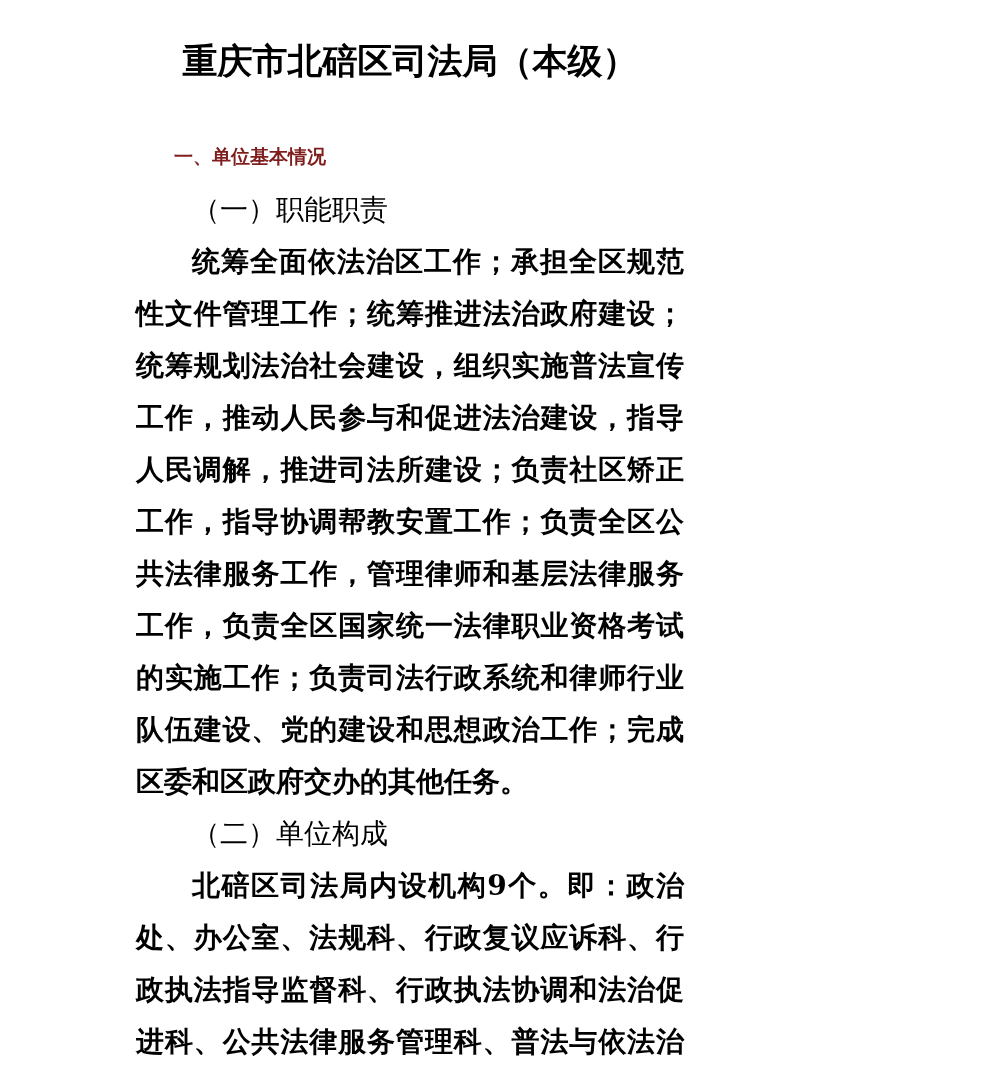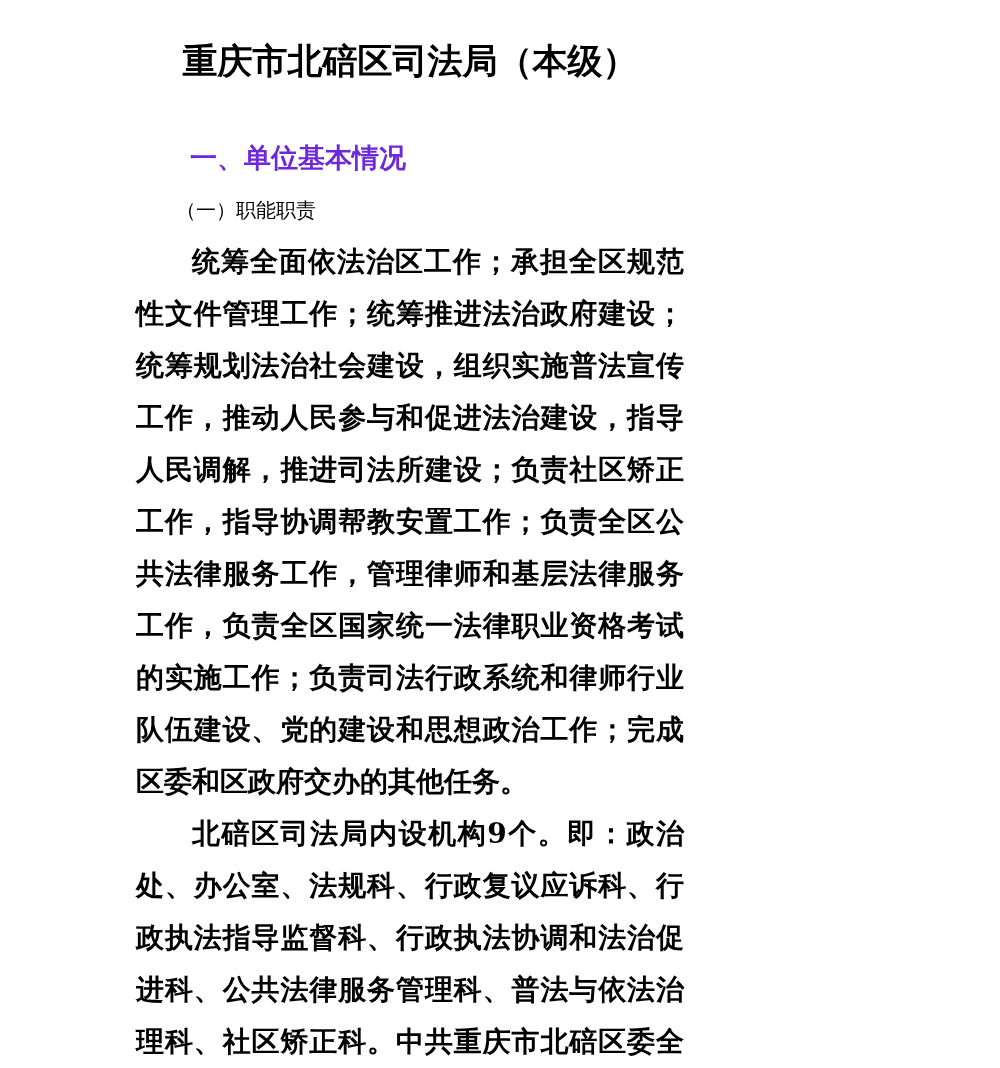--- a/index.html
+++ b/index.html
@@ -24,32 +24,32 @@
     font-size: 35px;
     line-height: 55px;
     color: #000000;
   }
   .doc-title .title-line {
     display: block;
     white-space: nowrap;
   }
   .section-heading {
     margin: 44px 0 0 0;
-    font-family: Liberation Sans, sans-serif;
+    font-family: Liberation Mono, monospace;
     font-weight: bold;
-    font-size: 27px;
+    font-size: 19px;
     line-height: 52px;
     text-indent: 2em;
-    color: #6d28d9;
+    color: #7f1d1d;
   }
   .sub-heading {
     margin: 0;
     font-family: Liberation Serif, serif;
     font-weight: normal;
-    font-size: 20px;
+    font-size: 28px;
     line-height: 52px;
     text-indent: 2em;
     color: #000000;
   }
   .body-para {
     margin: 0;
     font-family: "DejaVu Serif", "Liberation Serif", serif;
     font-weight: bold;
     font-size: 28px;
     line-height: 52px;
@@ -68,16 +68,17 @@
   <h1 class="doc-title">
     <span class="title-line">重庆市北碚区司法局（本级）</span>
   </h1>
 
   <h2 class="section-heading">一、单位基本情况</h2>
 
   <h3 class="sub-heading">（一）职能职责</h3>
 
   <p class="body-para">统筹全面依法治区工作；承担全区规范性文件管理工作；统筹推进法治政府建设；统筹规划法治社会建设，组织实施普法宣传工作，推动人民参与和促进法治建设，指导人民调解，推进司法所建设；负责社区矫正工作，指导协调帮教安置工作；负责全区公共法律服务工作，管理律师和基层法律服务工作，负责全区国家统一法律职业资格考试的实施工作；负责司法行政系统和律师行业队伍建设、党的建设和思想政治工作；完成区委和区政府交办的其他任务。</p>
 
+  <h3 class="sub-heading">（二）单位构成</h3>
 
   <p class="body-para">北碚区司法局内设机构9个。即：政治处、办公室、法规科、行政复议应诉科、行政执法指导监督科、行政执法协调和法治促进科、公共法律服务管理科、普法与依法治理科、社区矫正科。中共重庆市北碚区委全面依法治区委员会办公室（简称区委依法治区办）设在重庆市北碚区司法局，接受中共重庆市北碚区委全面依法治区委员会的直接领导，下设区委依法治区办秘书科，负责处理区委依法治区办日常事务。</p>
 
 </div>
 
 </body></html>

